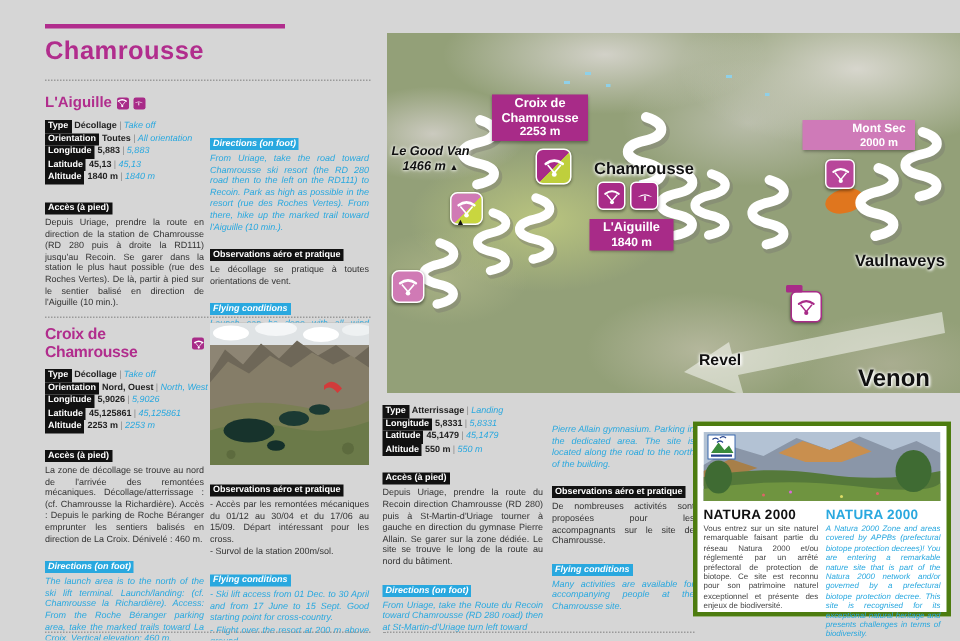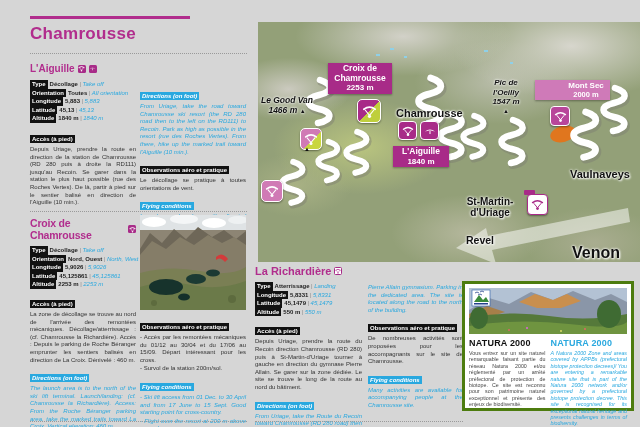--- a/index.html
+++ b/index.html
@@ -252,68 +252,49 @@
             <path d="M1,6.5 Q6,2.5 11,6.5 L6,5.2 Z" fill="currentColor"></path>
             <path d="M6,5.5 L6,9" stroke="currentColor" stroke-width="1"></path>
           </svg>
       </div>
     </div>
     <div class="site-box" style="left:135px;top:124px;width:50px;font-size:8.5px;">
       <div>L'Aiguille</div>
       <div style="font-size:8px;">1840 m</div>
     </div>
 
-    <div class="peak" style="left:225px;top:56px;width:46px;font-size:8px;">
-      <div>Pic de l'Oeilly</div>
-      <div>1547 m</div>
-      <div class="tri">▲</div>
-    </div>
 
     <div class="site-box pink" style="left:277px;top:58px;width:42px;font-size:8px;line-height:9px;">
       <div>Mont Sec</div>
       <div style="font-size:7.5px;">2000 m</div>
     </div>
     <div class="map-icon tk-montsec" style="left:292px;top:84px;width:20px;height:20px;border-radius:4px;">
       <svg viewBox="0 0 12 12" width="13" height="13">
           <path d="M1.5,4.2 Q6,0.8 10.5,4.2" fill="none" stroke="currentColor" stroke-width="1.4" stroke-linecap="round"></path>
           <path d="M2.5,4.8 L6,9 L9.5,4.8" fill="none" stroke="currentColor" stroke-width="0.9"></path>
           <circle cx="6" cy="9.8" r="1.3" fill="currentColor"></circle>
         </svg>
     </div>
 
     <div class="town" style="left:312px;top:146px;font-size:11px;">Vaulnaveys</div>
 
-    <div class="town" style="left:200px;top:174px;width:64px;text-align:center;font-size:10px;line-height:11px;">
-      <div>St-Martin-</div>
-      <div>d'Uriage</div>
-    </div>
     <div class="map-icon ld-white" style="left:269px;top:172px;width:21px;height:21px;border-radius:4px;">
       <span class="stm-tab"></span>
       <svg viewBox="0 0 12 12" width="13" height="13">
           <path d="M1.5,4.2 Q6,0.8 10.5,4.2" fill="none" stroke="currentColor" stroke-width="1.4" stroke-linecap="round"></path>
           <path d="M2.5,4.8 L6,9 L9.5,4.8" fill="none" stroke="currentColor" stroke-width="0.9"></path>
           <circle cx="6" cy="9.8" r="1.3" fill="currentColor"></circle>
         </svg>
     </div>
 
     <div class="town" style="left:180px;top:212px;font-size:10.5px;margin-left:28px;">Revel</div>
     <div class="town" style="left:314px;top:222px;font-size:16px;">Venon</div>
   </div>
 
   <div class="abs" style="left:255px;top:265px;width:107px;">
-    <div class="sec-h" style="font-size:11px;">
-      <span>La Richardière</span>
-      <span class="mini-icon mi-outline">
-          <svg viewBox="0 0 12 12" width="6" height="6">
-            <path d="M1.5,4.2 Q6,0.8 10.5,4.2" fill="none" stroke="currentColor" stroke-width="1.6" stroke-linecap="round"></path>
-            <path d="M2.5,4.8 L6,9 L9.5,4.8" fill="none" stroke="currentColor" stroke-width="0.9"></path>
-            <circle cx="6" cy="9.8" r="1.3" fill="currentColor"></circle>
-          </svg>
-        </span>
-    </div>
     <div style="margin-top:5px;">
       <div class="trow"><span class="lbl">Type</span><span class="fr">Atterrissage</span><span class="sep">|</span><span class="en">Landing</span></div>
       <div class="trow"><span class="lbl">Longitude</span><span class="fr">5,8331</span><span class="sep">|</span><span class="en">5,8331</span></div>
       <div class="trow"><span class="lbl">Latitude</span><span class="fr">45,1479</span><span class="sep">|</span><span class="en">45,1479</span></div>
       <div class="trow"><span class="lbl">Altitude</span><span class="fr">550 m</span><span class="sep">|</span><span class="en">550 m</span></div>
     </div>
     <div style="margin-top:3px;">
       <span class="chip-k">Accès (à pied)</span>
       <div class="p-fr">Depuis Uriage, prendre la route du Recoin direction Chamrousse (RD 280) puis à St-Martin-d'Uriage tourner à gauche en direction du gymnase Pierre Allain. Se garer sur la zone dédiée. Le site se trouve le long de la route au nord du bâtiment.</div>
       <span class="chip-c">Directions (on foot)</span>

